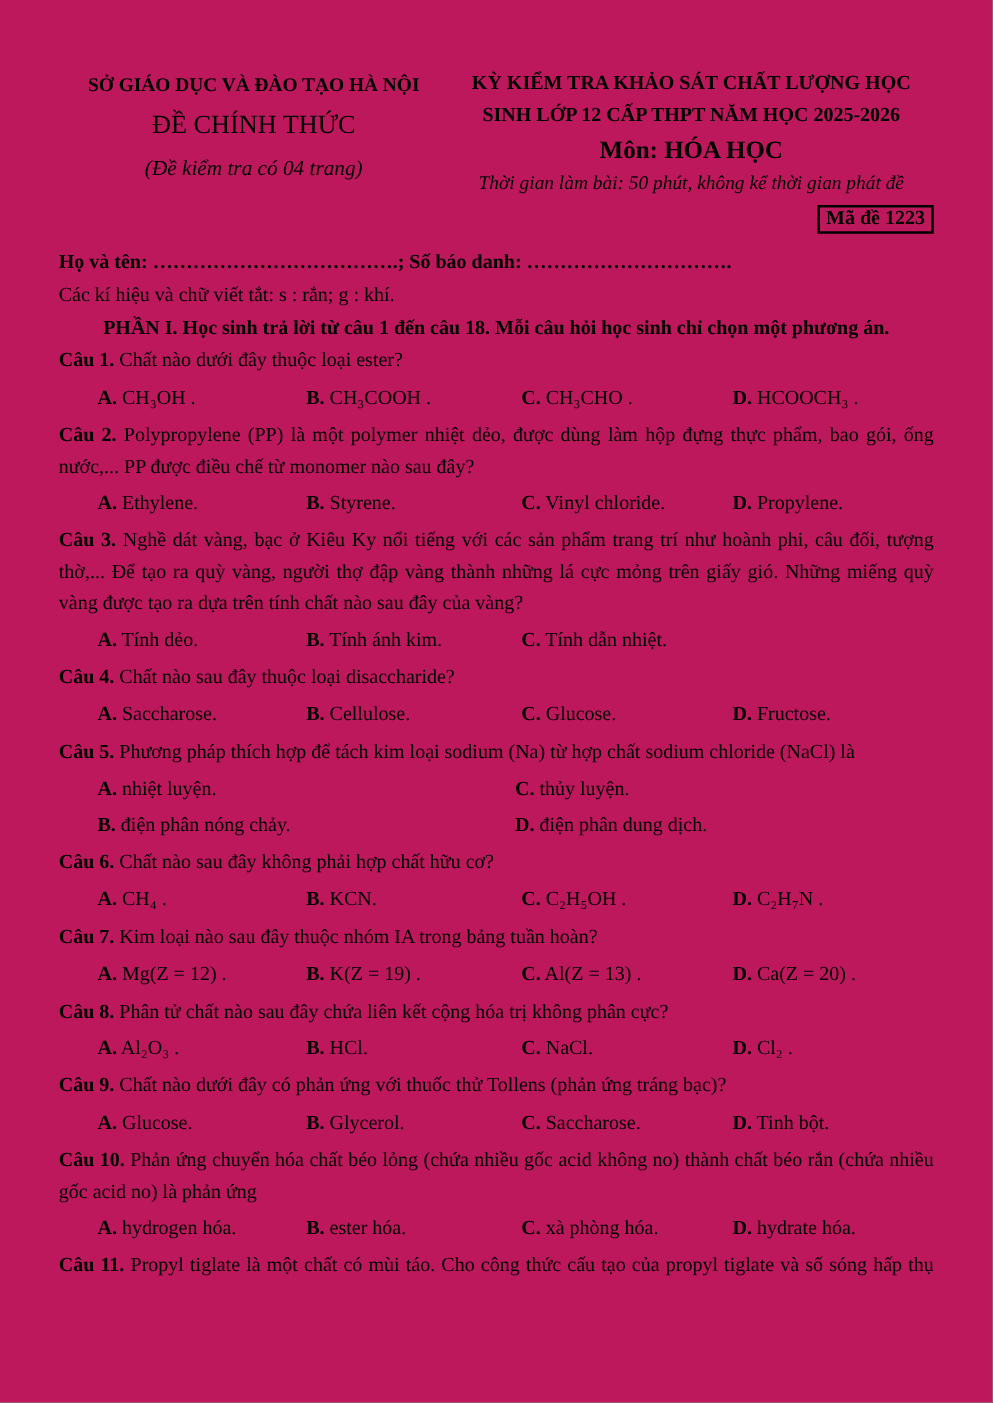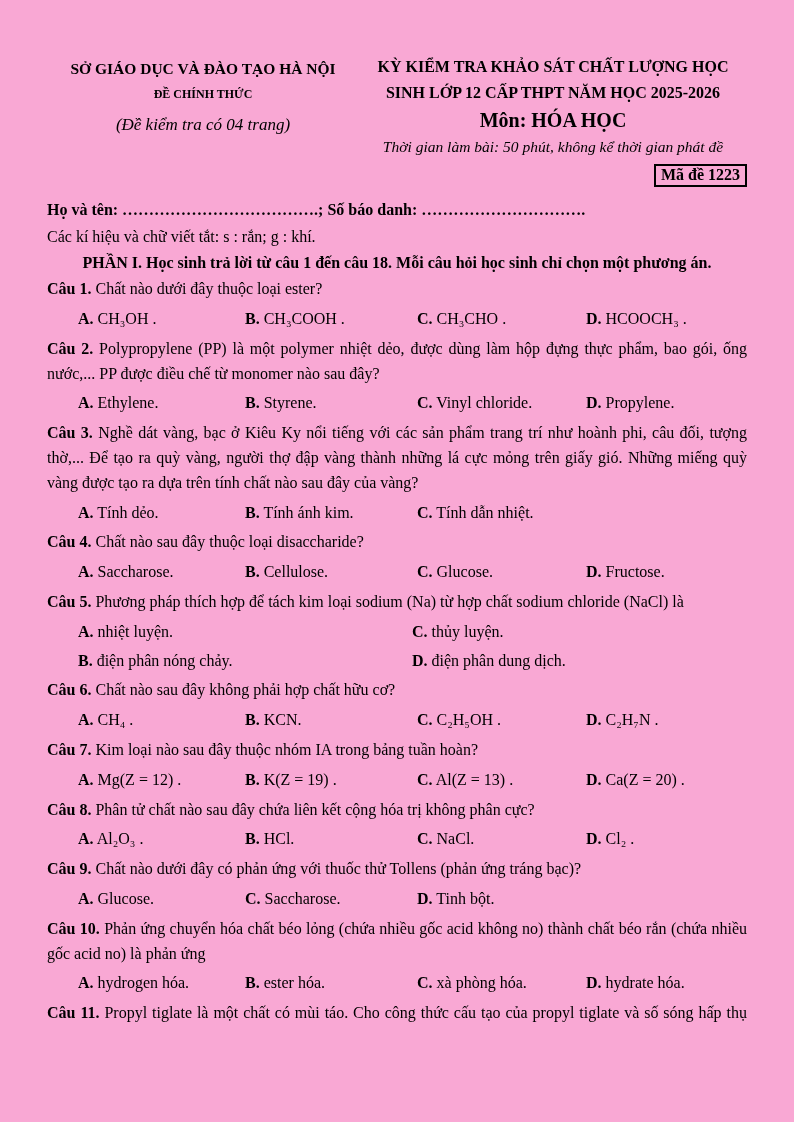--- a/index.html
+++ b/index.html
@@ -1,33 +1,33 @@
 <!DOCTYPE html>
 <html lang="vi"><head>
 <meta charset="utf-8">
 <style>
   html,body{margin:0;padding:0;background:#888;}
   .page{
     position:relative;
     width:794px;height:1122px;
     margin:0 auto;
-    background:#f9a8d4;
+    background:#be185d;
     color:#000;
     font-family:"Liberation Serif","DejaVu Serif",serif;
     font-size:16px;
     box-sizing:border-box;
     padding:54px 47px 0 47px;
     overflow:hidden;
   }
   
   .hdr{display:flex;align-items:flex-start;}
   .hdr-left{width:312px;text-align:center;}
   .hdr-right{flex:1;text-align:center;}
   .hdr-left .dept{font-weight:bold;font-size:15.5px;margin:6px 0 0 0;}
-  .hdr-left .official{font-weight:bold;font-size:12px;margin:9px 0 0 0;}
+  .hdr-left .official{font-weight:normal;font-size:21px;margin:9px 0 0 0;}
   .hdr-left .pages{font-style:italic;font-size:17px;margin:13px 0 0 0;}
   .hdr-right .title{font-weight:bold;font-size:16px;line-height:1.6;margin:0;}
   .hdr-right .subject{font-weight:bold;font-size:20px;margin:4px 0 0 0;}
   .hdr-right .duration{font-style:italic;font-size:15.5px;margin:6px 0 0 0;}
   .code-row{text-align:right;margin-top:8px;}
   .code-box{
     display:inline-block;
     border:2px solid #000;
     font-weight:bold;
     font-size:16px;
@@ -148,20 +148,21 @@
             <span class="opt"><b>A.</b> Al₂O₃ .</span>
             <span class="opt"><b>B.</b> HCl.</span>
             <span class="opt"><b>C.</b> NaCl.</span>
             <span class="opt"><b>D.</b> Cl₂ .</span>
           </div>
         </div>
         <div class="question">
           <p class="qtext"><b>Câu 9.</b> Chất nào dưới đây có phản ứng với thuốc thử Tollens (phản ứng tráng bạc)?</p>
           <div class="opts opts4">
             <span class="opt"><b>A.</b> Glucose.</span>
+            <span class="opt"><b>B.</b> Glycerol.</span>
             <span class="opt"><b>C.</b> Saccharose.</span>
             <span class="opt"><b>D.</b> Tinh bột.</span>
           </div>
         </div>
         <div class="question">
           <p class="qtext"><b>Câu 10.</b> Phản ứng chuyển hóa chất béo lỏng (chứa nhiều gốc acid không no) thành chất béo rắn (chứa nhiều gốc acid no) là phản ứng</p>
           <div class="opts opts4">
             <span class="opt"><b>A.</b> hydrogen hóa.</span>
             <span class="opt"><b>B.</b> ester hóa.</span>
             <span class="opt"><b>C.</b> xà phòng hóa.</span>

